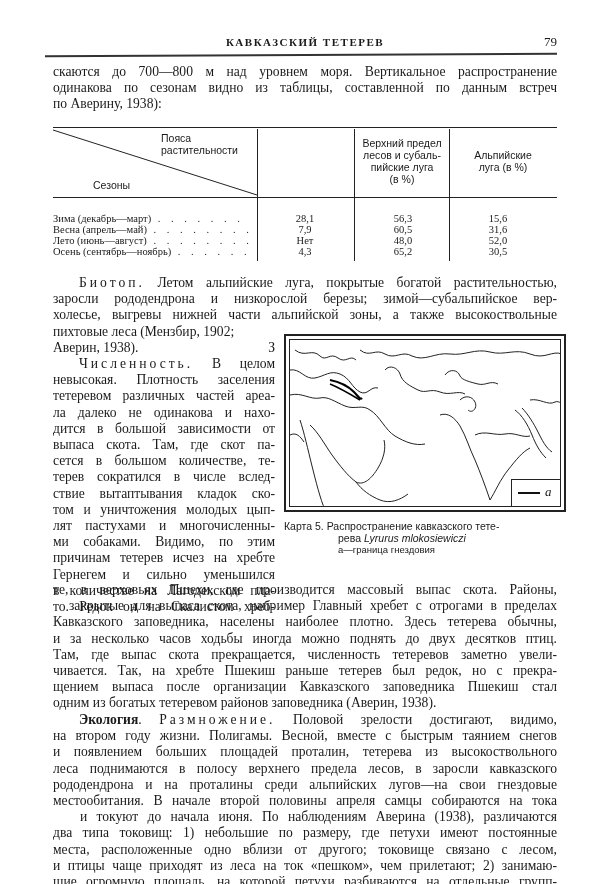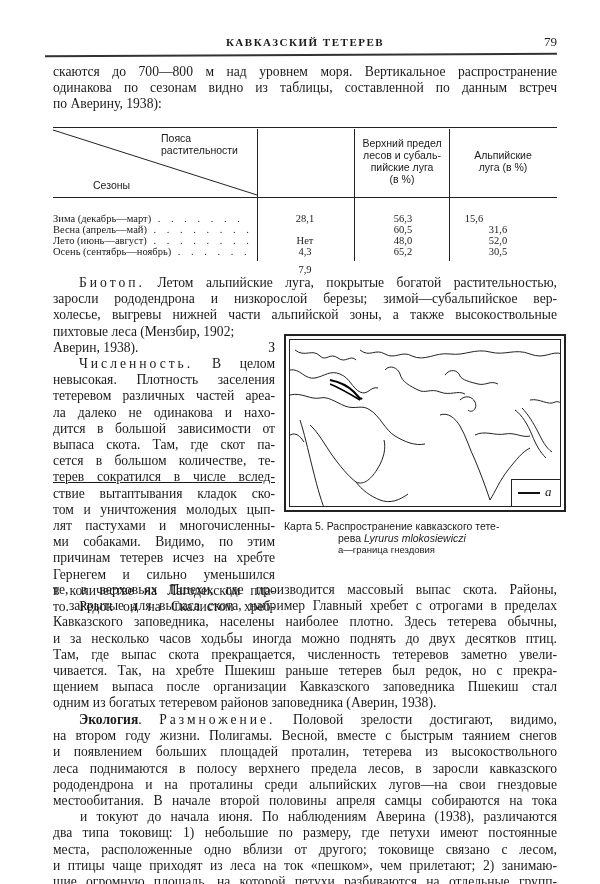--- a/index.html
+++ b/index.html
@@ -86,25 +86,25 @@
     <div>Альпийские</div>
     <div>луга (в %)</div>
   </div>
 
   <div class="rule-head"></div>
 
   <div class="row" style="top:86px;">
     <span class="season"><span>Зима (декабрь—март)</span><span class="dots"> . . . . . . .</span></span>
     <span class="val" style="left:222px;">28,1</span>
     <span class="val" style="left:320px;">56,3</span>
-    <span class="val" style="left:391px;">15,6</span>
+    <span class="val" style="left:415px;">15,6</span>
   </div>
   <div class="row" style="top:97px;">
     <span class="season"><span>Весна (апрель—май)</span><span class="dots"> . . . . . . . .</span></span>
-    <span class="val" style="left:222px;margin-top:40px;">7,9</span>
+    <span class="val" style="left:222px;">7,9</span>
     <span class="val" style="left:320px;">60,5</span>
     <span class="val" style="left:415px;">31,6</span>
   </div>
   <div class="row" style="top:108px;">
     <span class="season"><span>Лето (июнь—август)</span><span class="dots"> . . . . . . . .</span></span>
     <span class="val" style="left:222px;">Нет</span>
     <span class="val" style="left:320px;">48,0</span>
     <span class="val" style="left:415px;">52,0</span>
   </div>
   <div class="row" style="top:119px;">
@@ -129,21 +129,21 @@
 </div>
 
 <div class="abs para" style="left:53px; top:356px; width:222px;">
   <div style="text-align-last:justify;"><span class="indent"></span><span class="spaced">Численность.</span> <span>В целом</span></div>
   <div style="text-align-last:justify;">невысокая. Плотность заселения</div>
   <div style="text-align-last:justify;">тетеревом различных частей ареа-</div>
   <div style="text-align-last:justify;">ла далеко не одинакова и нахо-</div>
   <div style="text-align-last:justify;">дится в большой зависимости от</div>
   <div style="text-align-last:justify;">выпаса скота. Там, где скот па-</div>
   <div style="text-align-last:justify;">сется в большом количестве, те-</div>
-  <div style="text-align-last:justify;text-decoration:underline;">терев сократился в числе вслед-</div>
+  <div style="text-align-last:justify;">терев сократился в числе вслед-</div>
   <div style="text-align-last:justify;">ствие вытаптывания кладок ско-</div>
   <div style="text-align-last:justify;">том и уничтожения молодых цып-</div>
   <div style="text-align-last:justify;">лят пастухами и многочисленны-</div>
   <div style="text-align-last:justify;">ми собаками. Видимо, по этим</div>
   <div style="text-align-last:justify;">причинам тетерев исчез на хребте</div>
   <div style="text-align-last:justify;">Гернегем и сильно уменьшился</div>
   <div style="text-align-last:justify;">в количестве на Лагодехском пла-</div>
   <div style="text-align-last:justify;">то. Редок он на Скалистом хреб-</div>
 </div>
 

